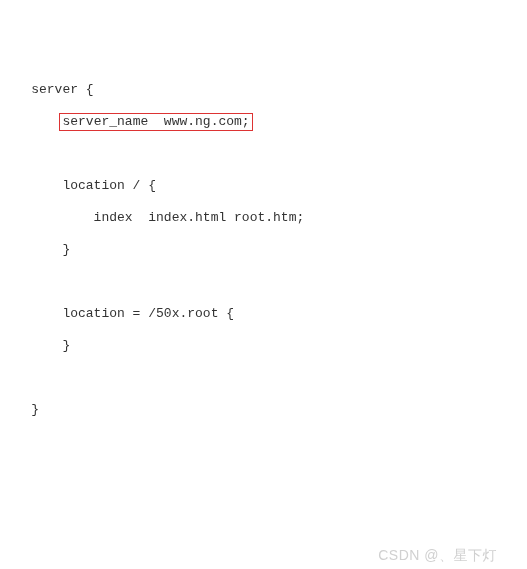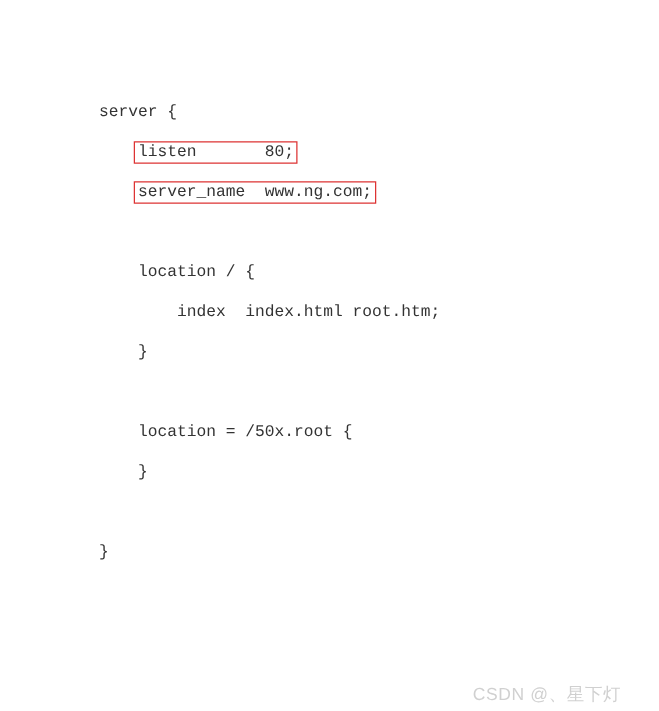--- a/index.html
+++ b/index.html
@@ -9,21 +9,21 @@
     font-size: 13px;
     line-height: 16px;
     color: #333;
     background: #fff;
     white-space: pre;
     position: relative;
     width: 527px;
     height: 569px;
     overflow: hidden;
   }
-  .line { display: block; min-height: 16px; margin-left: 48px; }
+  .line { display: block; min-height: 16px; }
   .hl {
     outline: 1px solid #d33;
     display: inline-block;
     padding: 0 2px;
     margin: -1px -2px;
   }
   .watermark {
     position: absolute;
     right: 30px;
     bottom: 10px;
@@ -33,21 +33,20 @@
     letter-spacing: 0.5px;
   }
 </style>
 </head>
 <body>
 
 
 
 <div>
 <span class="line">    server {</span>
-<span class="line"><span>        </span><span class="hl">listen       80;</span></span>
 <span class="line"><span>        </span><span class="hl">server_name  www.ng.com;</span></span>
 <span class="line"></span>
 <span class="line">        location / {</span>
 <span class="line">            index  index.html root.htm;</span>
 <span class="line">        }</span>
 <span class="line"></span>
 <span class="line">        location = /50x.root {</span>
 <span class="line">        }</span>
 <span class="line"></span>
 <span class="line">    }</span>

